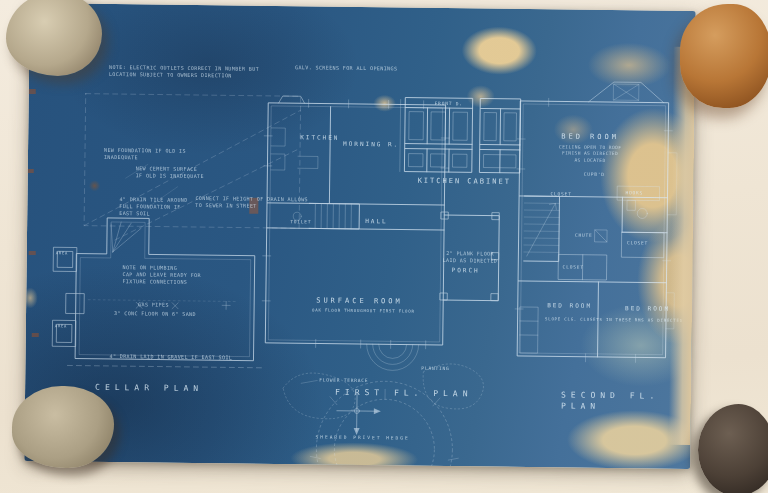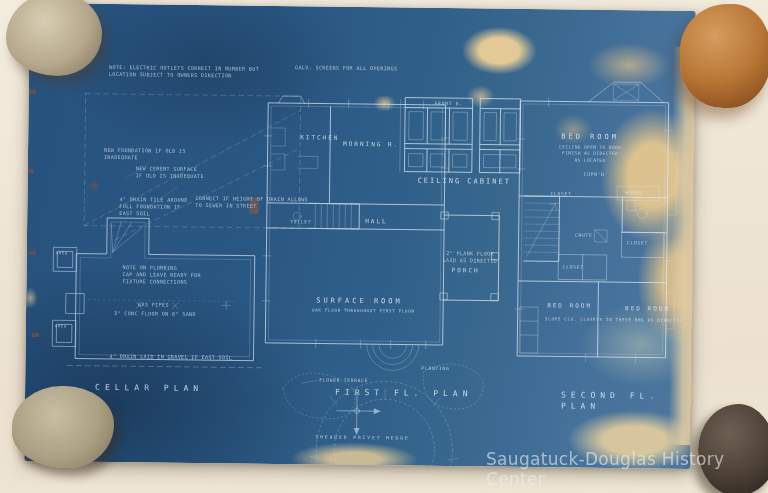--- a/index.html
+++ b/index.html
@@ -174,21 +174,21 @@
     <span class="bp t5" style="left:286px;top:301px;font-size:4px">OAK FLOOR THROUGHOUT FIRST FLOOR</span>
     <span class="bp t3" style="left:425px;top:258px">PORCH</span>
     <span class="bp t4" style="left:416px;top:242px">2" PLANK FLOOR
 LAID AS DIRECTED</span>
     <span class="bp t5" style="left:294px;top:371px">FLOWER TERRACE</span>
     <span class="bp t5" style="left:396px;top:358px">PLANTING</span>
     <span class="bp t1" style="left:310px;top:380px">FIRST FL. PLAN</span>
     <span class="bp t5" style="left:291px;top:428px;letter-spacing:2px">SHEARED PRIVET HEDGE</span>
 
     <span class="bp t5" style="left:406px;top:93px">FRONT D.</span>
-    <span class="bp t2b" style="left:390px;top:169px">CEILING CABINET</span>
+    <span class="bp t2b" style="left:390px;top:169px">KITCHEN CABINET</span>
 
     <span class="bp t2" style="left:533px;top:123px">BED ROOM</span>
     <span class="bp t4" style="left:531px;top:135px;font-size:4.5px">CEILING OPEN TO ROOF
 FINISH AS DIRECTED
 AS LOCATED</span>
     <span class="bp t5" style="left:523px;top:182px">CLOSET</span>
     <span class="bp t5" style="left:598px;top:180px">HOOKS</span>
     <span class="bp t5" style="left:556px;top:162px">CUPB'D</span>
     <span class="bp t5" style="left:548px;top:223px">CHUTE</span>
     <span class="bp t5" style="left:536px;top:255px">CLOSET</span>
@@ -197,14 +197,13 @@
     <span class="bp t3" style="left:599px;top:294px">BED ROOM</span>
     <span class="bp t5" style="left:519px;top:307px;font-size:4px">SLOPE CLG. CLOSETS IN THESE RMS AS DIRECTED</span>
     <span class="bp t1" style="left:536px;top:380px">SECOND FL. PLAN</span>
   </div>
 
   <div class="stone stone-tl"></div>
   <div class="stone stone-tr"></div>
   <div class="stone stone-bl"></div>
   <div class="stone stone-br"></div>
 
-  <span class="watermark">Saugatuck-Douglas History Center</span>
 </div>
 
 </body></html>

